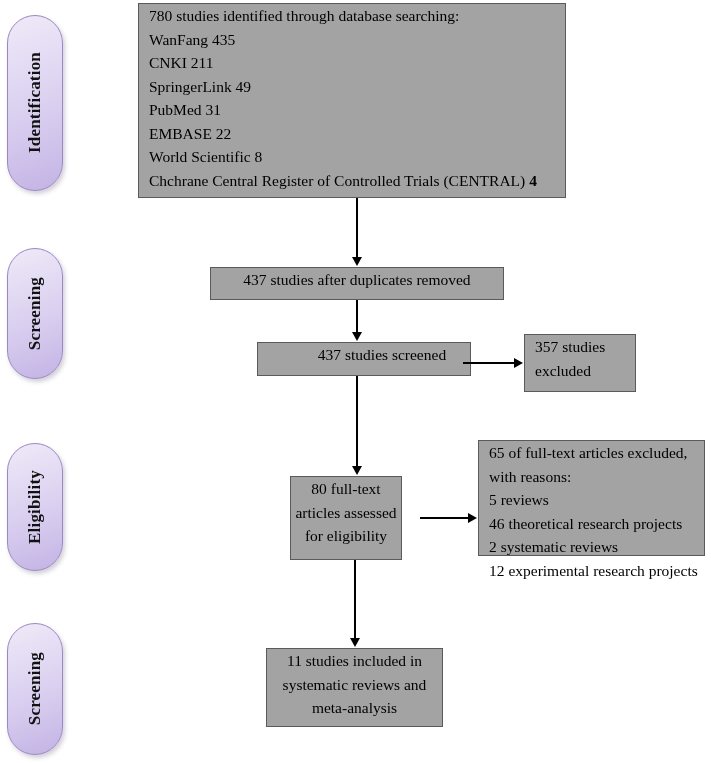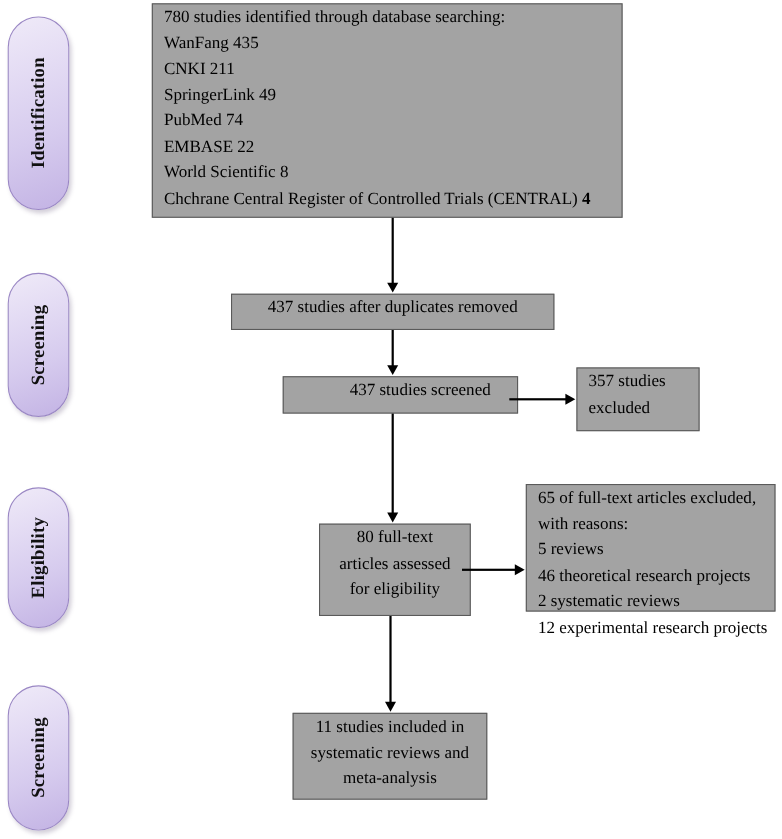--- a/index.html
+++ b/index.html
@@ -114,21 +114,21 @@
 
   <div class="stage-pill" style="left:7px; top:623px; width:56px; height:132px;">
     <span class="stage-label">Screening</span>
   </div>
 
   <div class="flow-box box-left" style="left:138px; top:3px; width:428px; height:195px;">
     <div class="line">780 studies identified through database searching:</div>
     <div class="line">WanFang 435</div>
     <div class="line">CNKI 211</div>
     <div class="line">SpringerLink 49</div>
-    <div class="line">PubMed 74</div>
+    <div class="line">PubMed 31</div>
     <div class="line">EMBASE 22</div>
     <div class="line">World Scientific 8</div>
     <div class="line"><span>Chchrane Central Register of Controlled Trials (CENTRAL) </span><span class="bold-tail">4</span></div>
   </div>
 
   <div class="vline" style="left:356px; top:198px; height:60px;"></div>
   <div class="arrow-down" style="left:352px; top:257px;"></div>
 
   <div class="flow-box box-center" style="left:210px; top:267px; width:294px; height:33px;">
     <div class="line">437 studies after duplicates removed</div>
@@ -145,21 +145,21 @@
   <div class="arrow-right" style="left:514px; top:358px;"></div>
 
   <div class="flow-box box-left" style="left:524px; top:334px; width:112px; height:58px;">
     <div class="line">357 studies</div>
     <div class="line">excluded</div>
   </div>
 
   <div class="vline" style="left:356px; top:376px; height:91px;"></div>
   <div class="arrow-down" style="left:352px; top:466px;"></div>
 
-  <div class="flow-box box-center" style="left:290px; top:476px; width:138px; height:84px;">
+  <div class="flow-box box-center" style="left:290px; top:476px; width:112px; height:84px;">
     <div class="line">80 full-text</div>
     <div class="line">articles assessed</div>
     <div class="line">for eligibility</div>
   </div>
 
   <div class="hline" style="left:420px; top:517px; width:49px;"></div>
   <div class="arrow-right" style="left:468px; top:513px;"></div>
 
   <div class="flow-box box-left" style="left:478px; top:440px; width:227px; height:116px;">
     <div class="line">65 of full-text articles excluded,</div>

